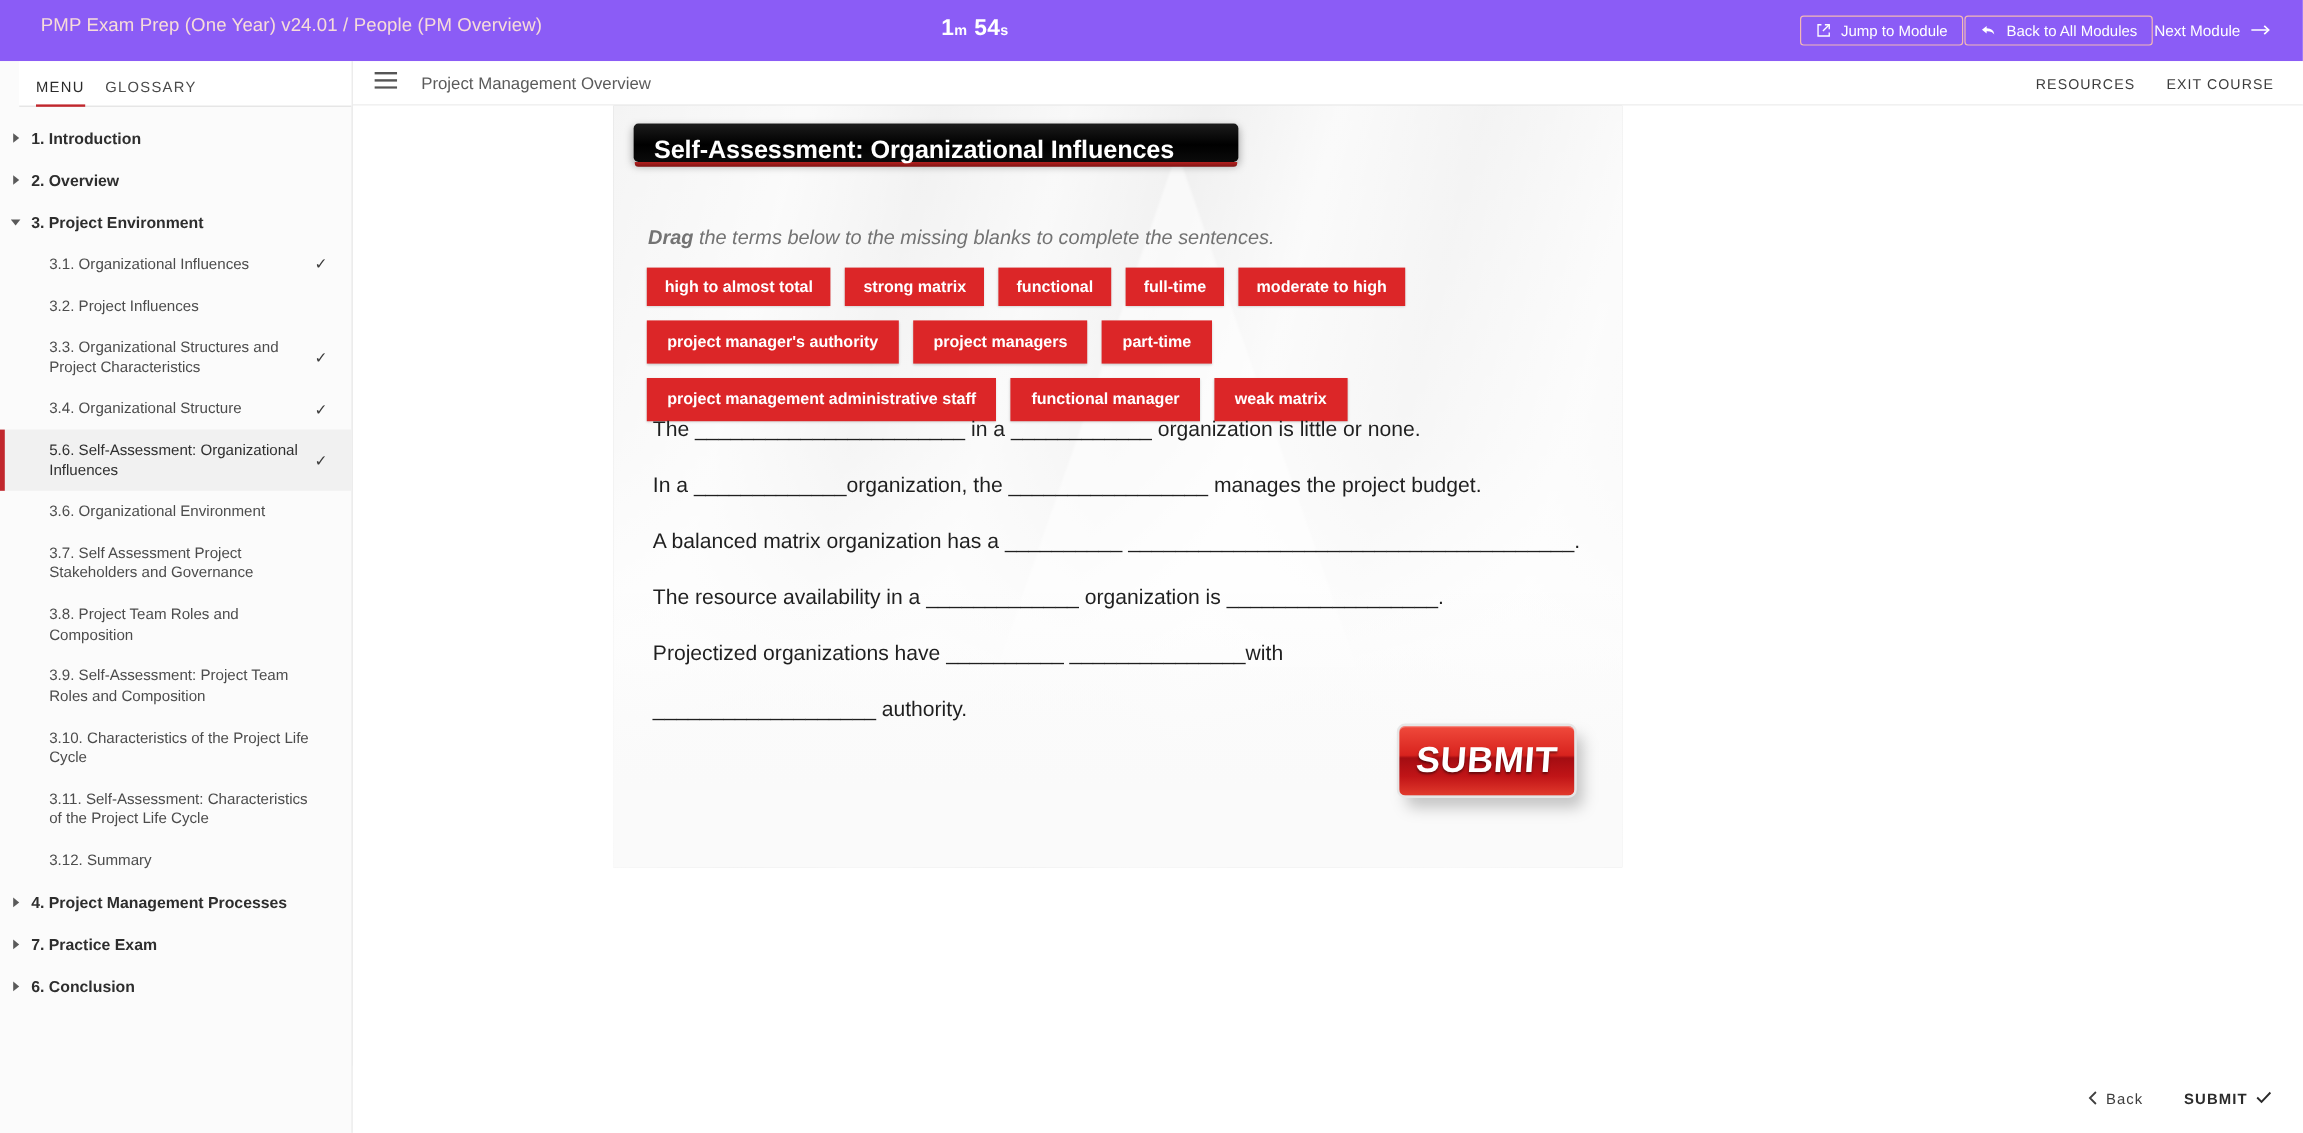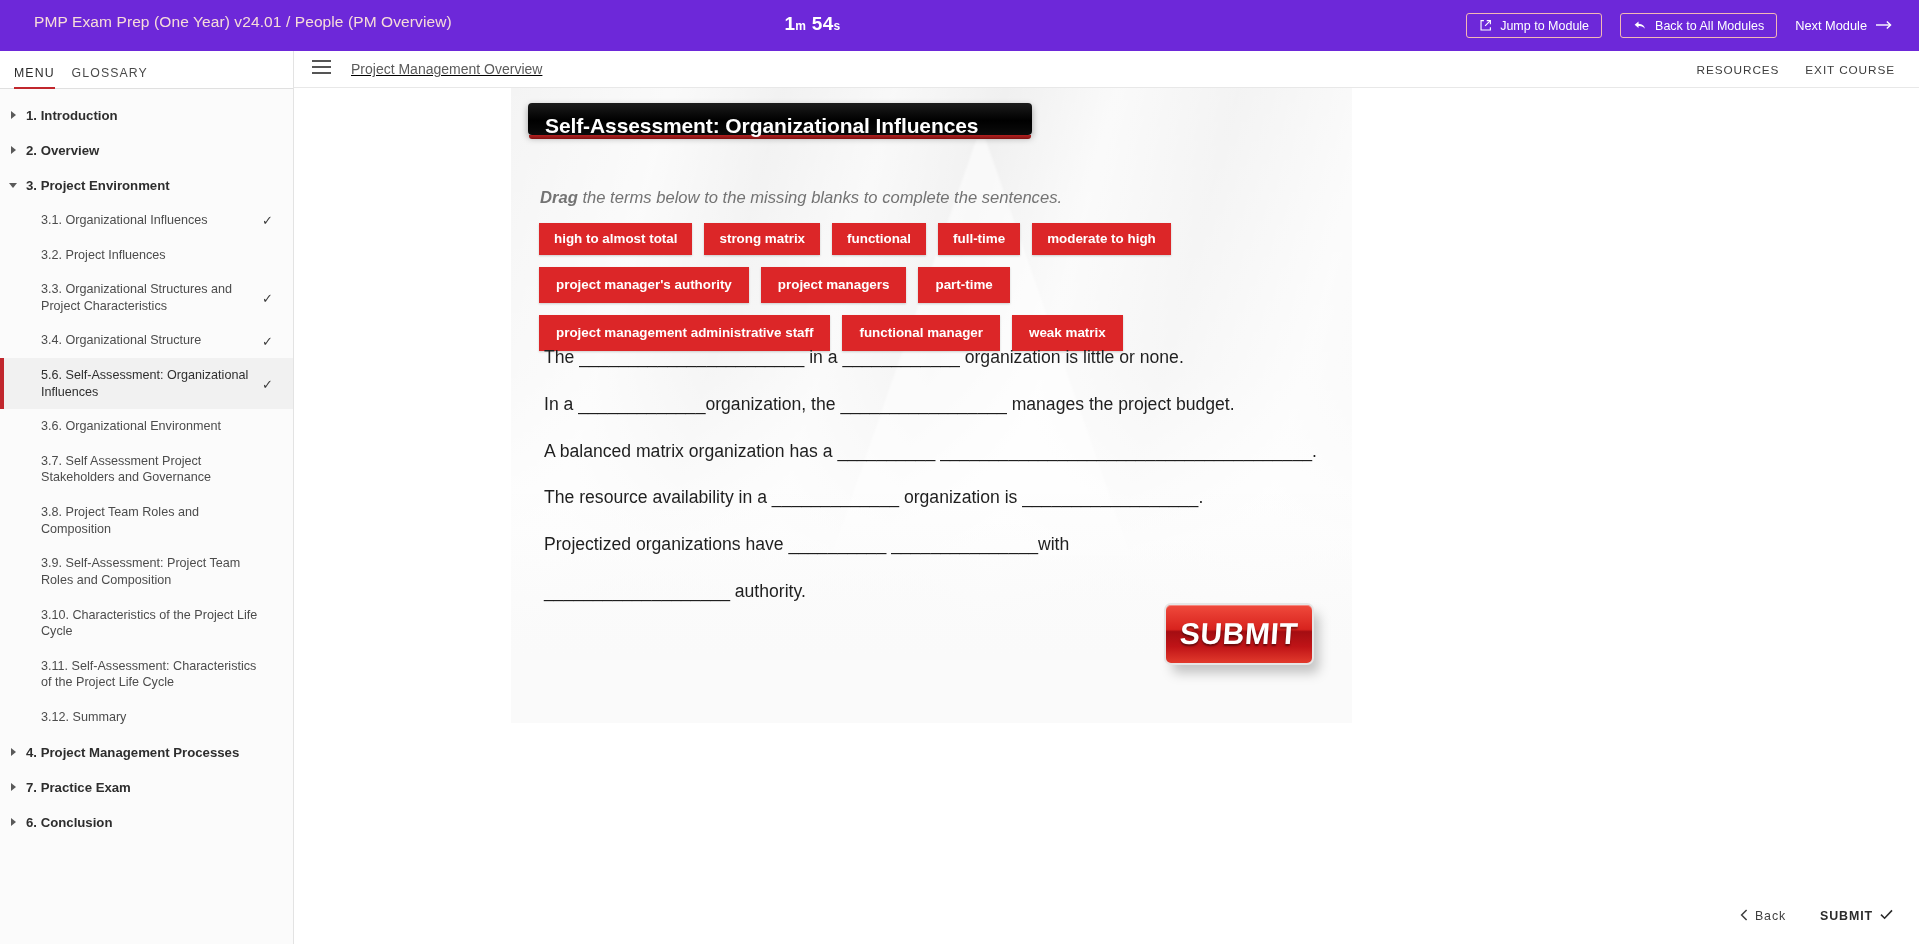--- a/index.html
+++ b/index.html
@@ -7,37 +7,37 @@
     width: 1919px; height: 944px;
     font-family: "Liberation Sans", sans-serif;
     background: #ffffff;
     overflow: hidden;
   }
 
   
   #topbar {
     position: absolute; top: 0; left: 0;
     width: 1919px; height: 51px;
-    background: #6d28d9;
+    background: #8b5cf6;
     display: flex; align-items: center;
   }
   #course-title {
     position: absolute; left: 34px; top: 13px;
     color: #f7dcda; font-size: 15.5px; letter-spacing: .1px;
     white-space: nowrap;
   }
   #timer {
     position: absolute; left: 0; width: 1625px; top: 13px;
     text-align: center; color: #ffffff;
     font-size: 19px; font-weight: bold; letter-spacing: .3px;
   }
   #timer .u { font-size: 12px; font-weight: bold; }
   #topbar-actions {
     position: absolute; right: 22px; top: 0; height: 51px;
-    display: flex; align-items: center; gap: 18px;
+    display: flex; align-items: center; gap: 1px;
   }
   .pill {
     display: flex; align-items: center; gap: 8px;
     height: 25px; padding: 0 12px;
     border: 1px solid #f3b8b5; border-radius: 3px;
     color: #ffffff; font-size: 12.5px; white-space: nowrap;
     background: transparent; cursor: pointer;
   }
   .pill svg { display: block; }
   #next-module-btn {
@@ -53,20 +53,21 @@
     background: #fbfbfb;
     border-right: 1px solid #e3e3e3;
     overflow: hidden;
   }
   #sidebar-tabs {
     position: relative; height: 38px;
     display: flex; align-items: flex-end; gap: 17px;
     padding: 0 0 0 14px;
     border-bottom: 1px solid #e0e0e0;
     background: #ffffff;
+    margin-left: 16px;
   }
   .side-tab {
     font-size: 12.3px; letter-spacing: 1.1px; color: #4a4a4a;
     padding-bottom: 8px; cursor: pointer; position: relative;
   }
   .side-tab.active { color: #2b2b2b; }
   .side-tab.active::after {
     content: ""; position: absolute; left: 0; right: 0; bottom: -1px;
     height: 2px; background: #c1272d;
   }
@@ -111,21 +112,21 @@
     transform: translateY(-50%);
     color: #3b3b3b; font-size: 13px; line-height: 1;
   }
 
   
   #main-header {
     position: absolute; top: 51px; left: 294px;
     width: 1625px; height: 37px;
     background: #ffffff;
     border-bottom: 1px solid #e8e8e8;
-    display: flex; align-items: center; text-decoration: underline;
+    display: flex; align-items: center;
   }
   #hamburger { margin-left: 18px; cursor: pointer; display: block; }
   #module-name {
     margin-left: 20px; font-size: 14px; color: #5b5b5b;
     white-space: nowrap;
   }
   #header-right {
     position: absolute; right: 24px; top: 0; height: 37px;
     display: flex; align-items: center; gap: 26px;
   }

